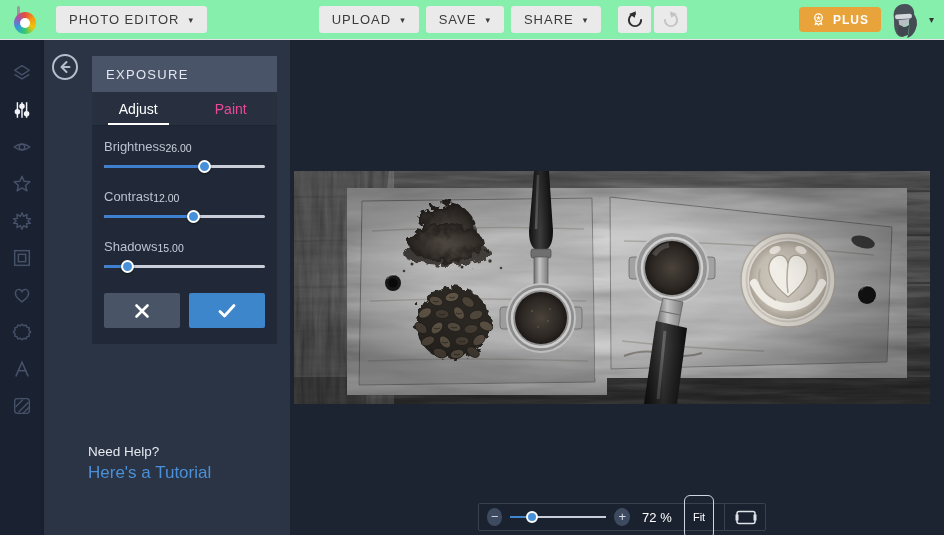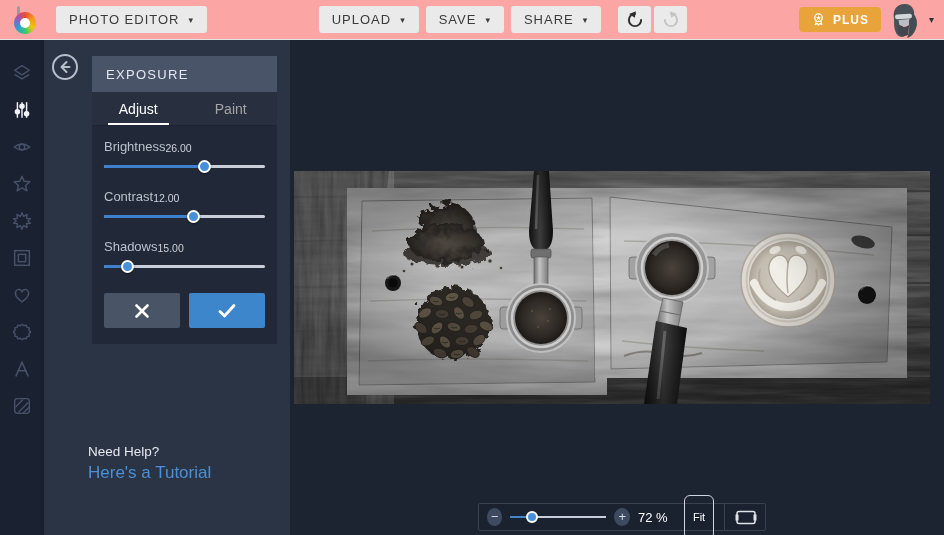--- a/index.html
+++ b/index.html
@@ -1,21 +1,21 @@
 <!DOCTYPE html>
 <html><head>
 <meta charset="utf-8">
 <style>
   * { margin:0; padding:0; box-sizing:border-box; }
   html,body { width:944px; height:535px; overflow:hidden; background:#1c2432;
     font-family:"Liberation Sans", sans-serif; }
   .app { width:944px; height:535px; display:flex; flex-direction:column; }
 
   
-  .topbar { height:40px; background:#fca5a5; display:flex; align-items:center;
+  .topbar { height:40px; background:#86efac; display:flex; align-items:center;
     padding:0 10px; flex:0 0 40px; border-bottom:1px solid #e3e3e3; position:relative; z-index:5; }
   .logo { width:26px; height:28px; position:relative; margin:0 16px 0 4px; }
   .logo .stem { position:absolute; left:3px; top:0; width:3px; height:18px; background:#9a9a9a; border-radius:2px; }
   .logo .wheel { position:absolute; left:0; bottom:0; width:22px; height:22px; border-radius:50%;
     background:conic-gradient(#e74c3c,#f39c12,#f1c40f,#2ecc71,#3498db,#9b59b6,#e74c3c); }
   .logo .wheel::after { content:""; position:absolute; left:6px; top:6px; width:10px; height:10px;
     border-radius:50%; background:#fff; }
   .tb-btn { display:flex; align-items:center; gap:9px; background:#eaeaea; border:none;
     border-radius:3px; height:27px; padding:0 13px; font-family:inherit;
     font-size:13px; letter-spacing:1px; color:#3b3b3b; cursor:pointer; }
@@ -45,21 +45,21 @@
   
   .panel { width:246px; background:#2b3445; position:relative; flex:0 0 246px;
     box-shadow:2px 0 6px rgba(0,0,0,.35); }
   .back-btn { position:absolute; left:7px; top:13px; width:28px; height:28px;
     background:none; border:none; cursor:pointer; }
   .panel-col { position:absolute; left:48px; top:16px; width:185px; background:#28303f; }
   .panel-header { height:36px; background:#4a5468; display:flex; align-items:center;
     padding-left:14px; }
   .panel-title { color:#e3e7ef; font-size:13px; letter-spacing:1.3px; }
   .tabs { height:34px; display:flex; border-bottom:1px solid #1d2433; }
-  .tab { flex:1; background:none; border:none; color:#a3a3a3; font-family:inherit;
+  .tab { flex:1; background:none; border:none; color:#ec4899; font-family:inherit;
     font-size:14px; cursor:pointer; position:relative; }
   .tab.active { color:#fff; }
   .tab.active::after { content:""; position:absolute; left:16px; right:16px; bottom:0;
     height:2px; background:#fff; }
   .panel-content { background:#212938; padding:13px 12px 16px; }
   .slider-row { margin-bottom:16px; }
   .slider-head { display:flex; align-items:flex-end; }
   .slider-label { color:#b9c1ce; font-size:13px; }
   .slider-value { color:#ccd2dd; font-size:10.5px; }
   .slider-track { position:relative; height:14px; margin-top:5px; cursor:pointer; }
@@ -88,21 +88,21 @@
     display:flex; align-items:center; padding:0 8px; gap:8px; }
   .zb-circle { width:18px; height:18px; border-radius:50%; background:#3e4a60; border:none;
     color:#d7dce5; font-size:13px; line-height:16px; display:flex; align-items:center;
     justify-content:center; cursor:pointer; font-family:inherit; padding:0; }
   .zb-slider { position:relative; width:112px; height:14px; cursor:pointer; }
   .zb-slider::before { content:""; position:absolute; left:0; right:0; top:6px; height:2px;
     background:#c9ced8; }
   .zb-fill { position:absolute; left:0; top:6px; height:2px; background:#3f86cf; width:22%; }
   .zb-thumb { position:absolute; top:1px; left:calc(22% - 6px); width:12px; height:12px;
     background:#4590d8; border:2px solid #fff; border-radius:50%; }
-  .zb-value { color:#fff; font-size:13px; min-width:38px; text-align:left; }
+  .zb-value { color:#fff; font-size:13px; min-width:38px; text-align:center; }
   .zb-fit { background:none; border:1px solid #cfd5de; border-radius:6px; color:#fff;
     font-family:inherit; font-size:11px; padding:15px 8px; cursor:pointer; }
   .zb-div { width:1px; align-self:stretch; background:#39404e; margin:0 2px; }
   .zb-full { background:none; border:none; cursor:pointer; display:flex; align-items:center; }
 </style>
 </head>
 <body>
 
 <div class="app">
 

